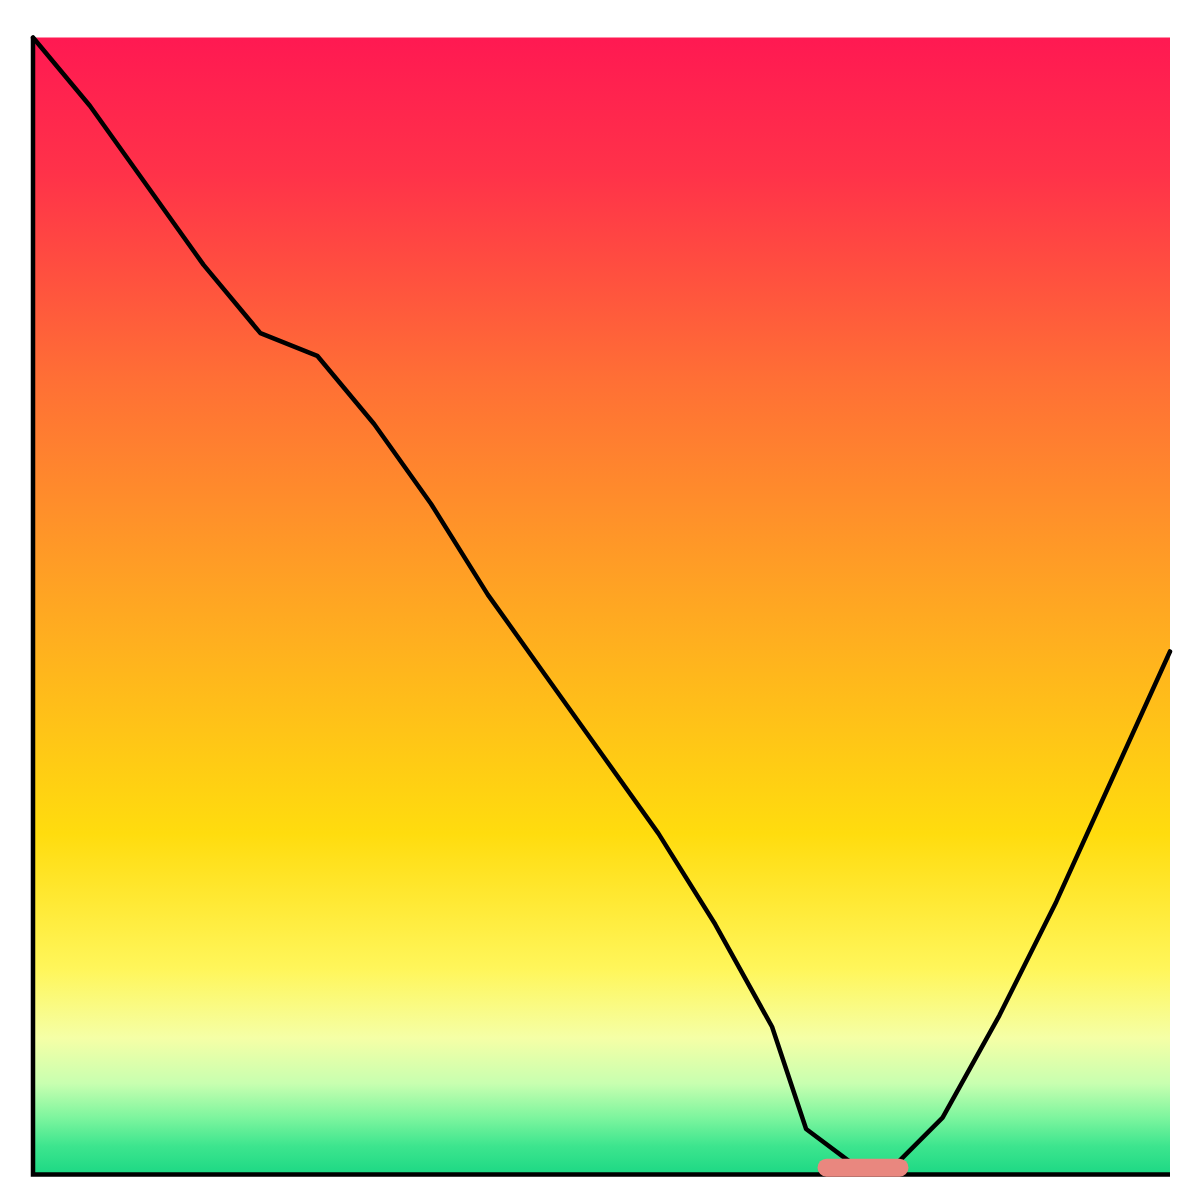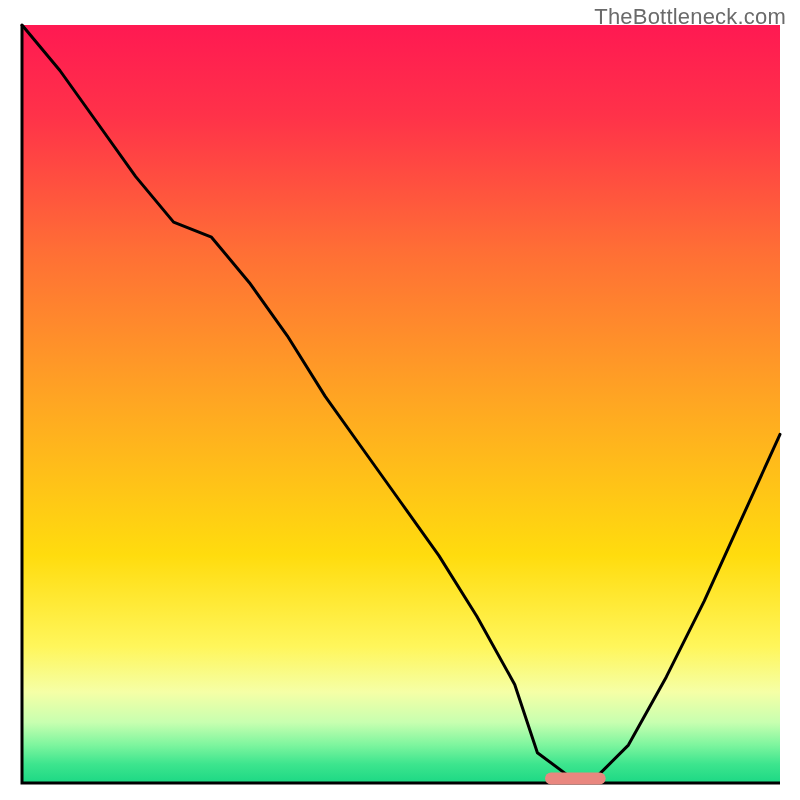--- a/index.html
+++ b/index.html
@@ -26,21 +26,20 @@
     z-index: 10;
   }
   svg {
     display: block;
   }
 </style>
 </head>
 <body>
 
 <div class="container">
-  <div class="watermark">TheBottleneck.com</div>
 
   <svg id="chart-svg" width="800" height="800">
     <defs>
       <linearGradient id="bg-grad" x1="0" y1="0" x2="0" y2="1">
           <stop offset="0%" stop-color="#ff1952"></stop>
           <stop offset="12%" stop-color="#ff3249"></stop>
           <stop offset="30%" stop-color="#ff6f35"></stop>
           <stop offset="50%" stop-color="#ffa722"></stop>
           <stop offset="70%" stop-color="#ffdc0e"></stop>
           <stop offset="82%" stop-color="#fff65b"></stop>

